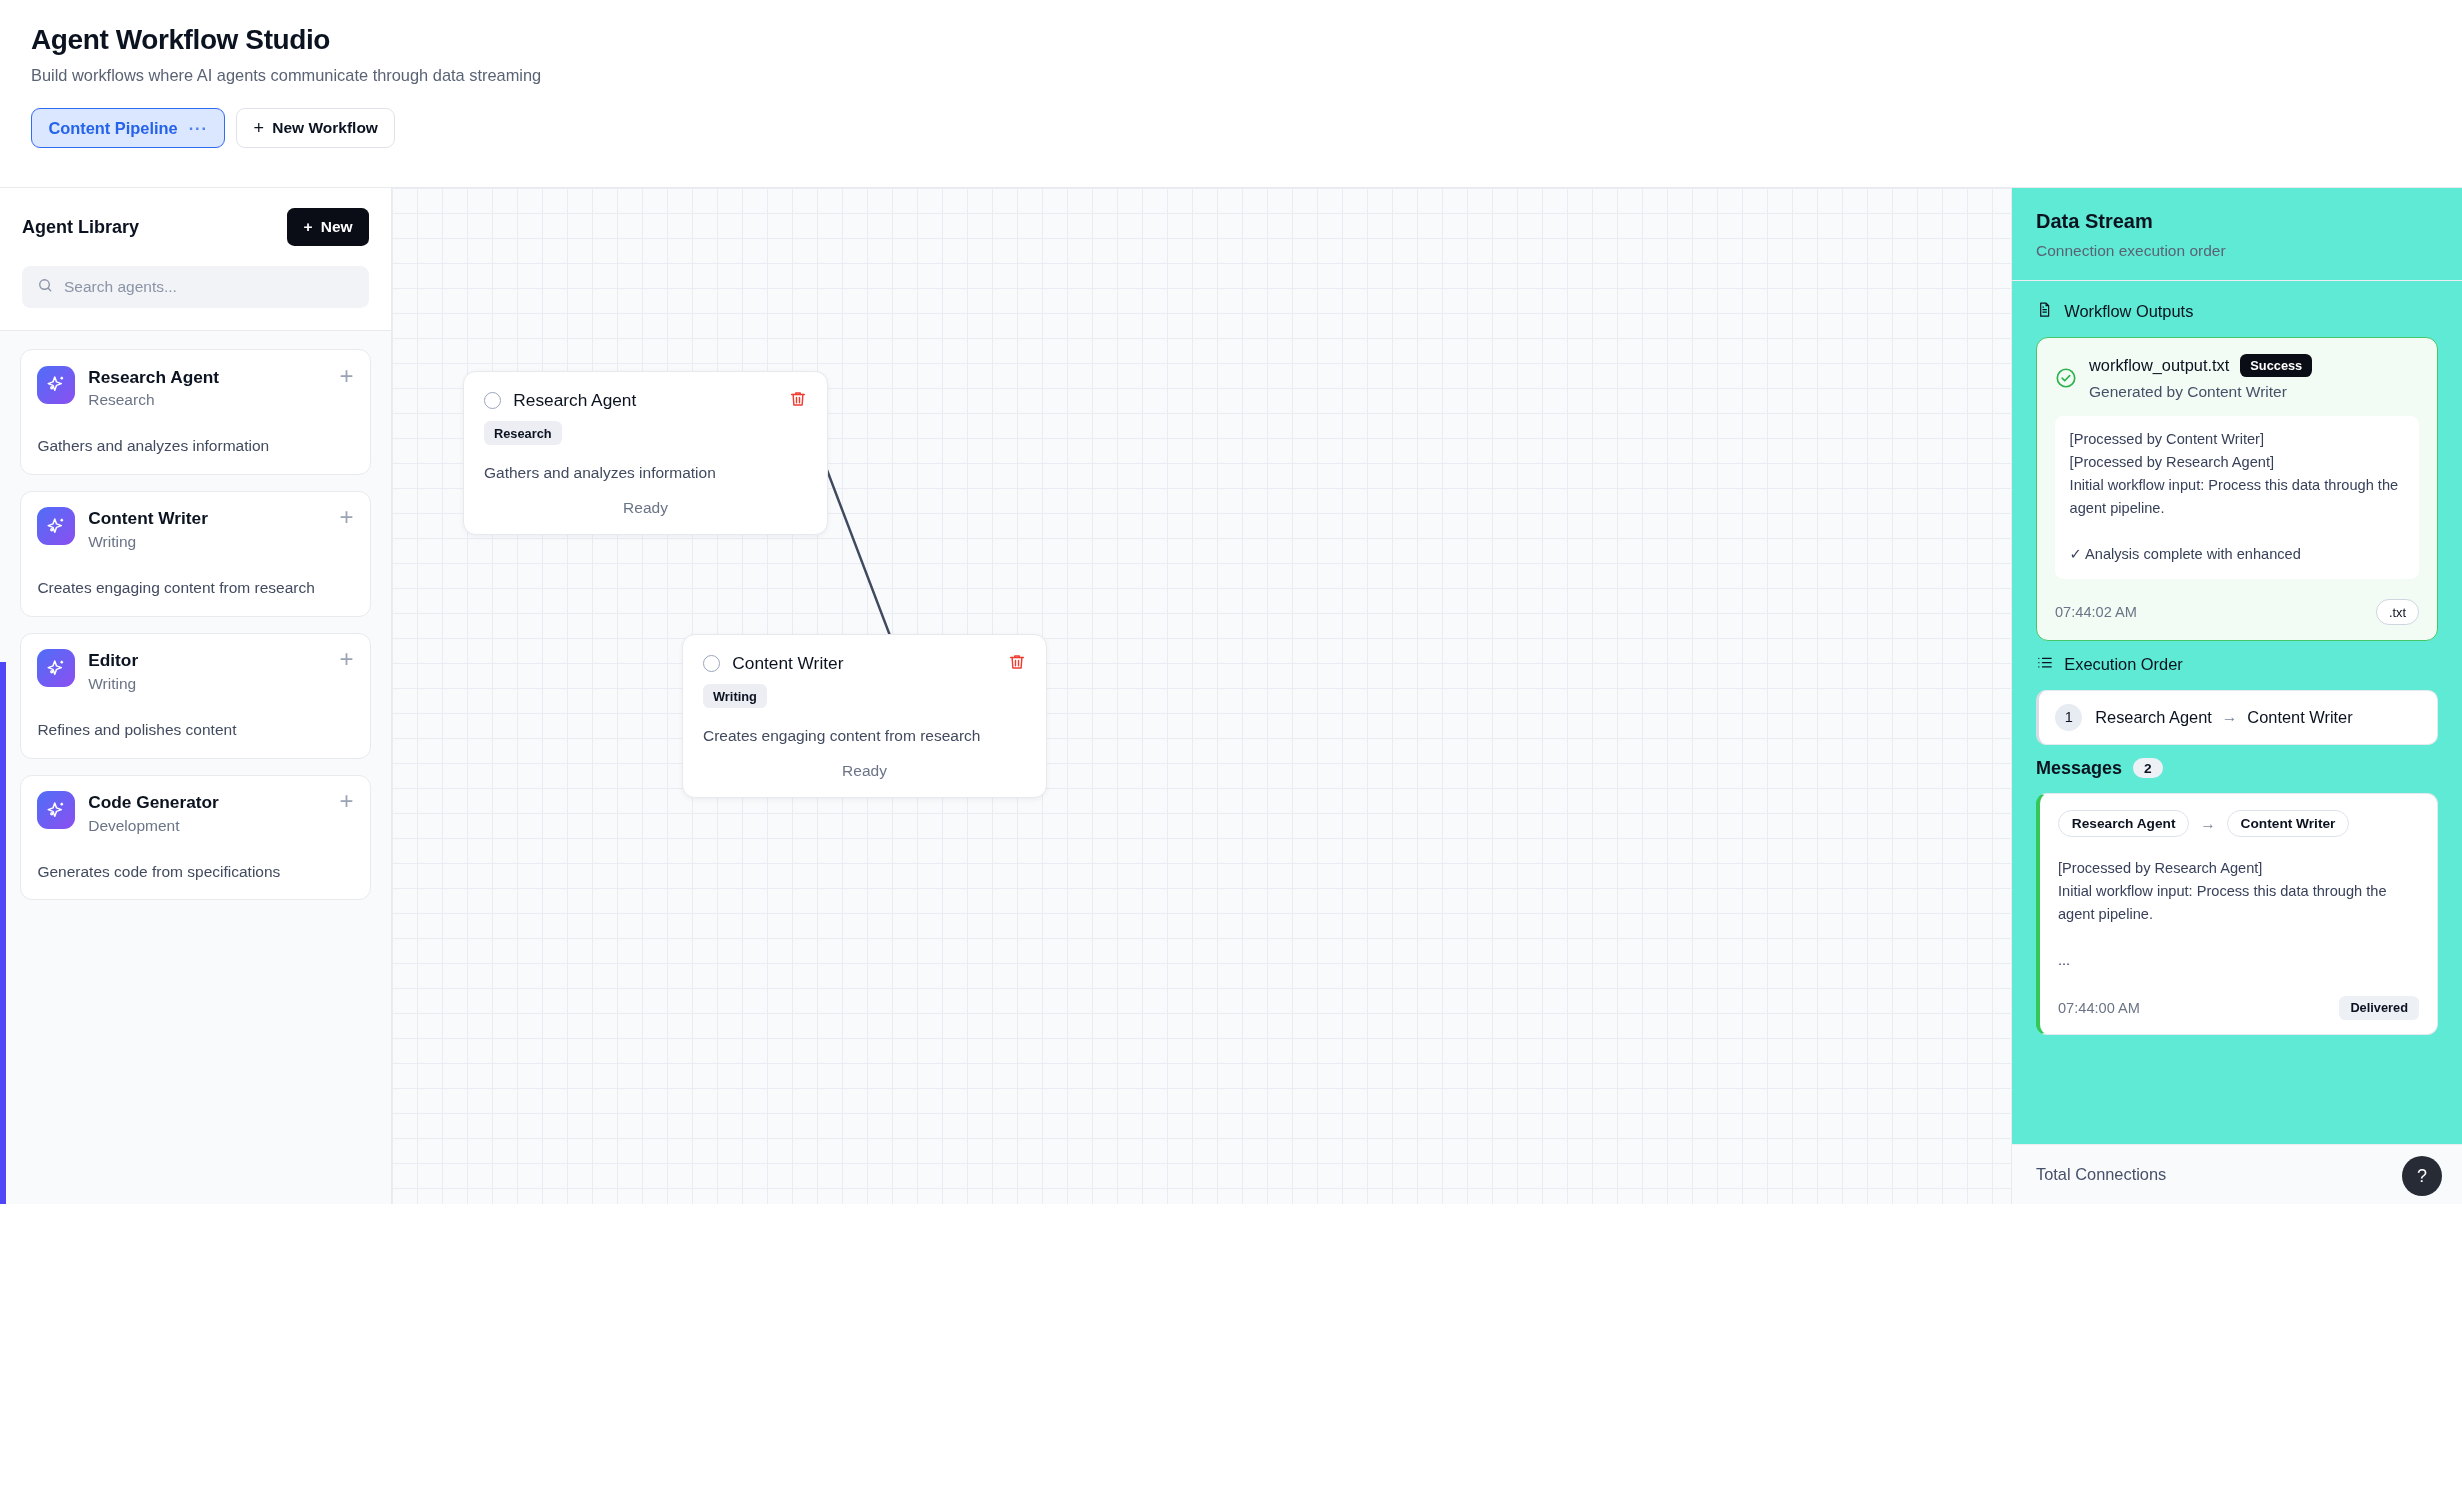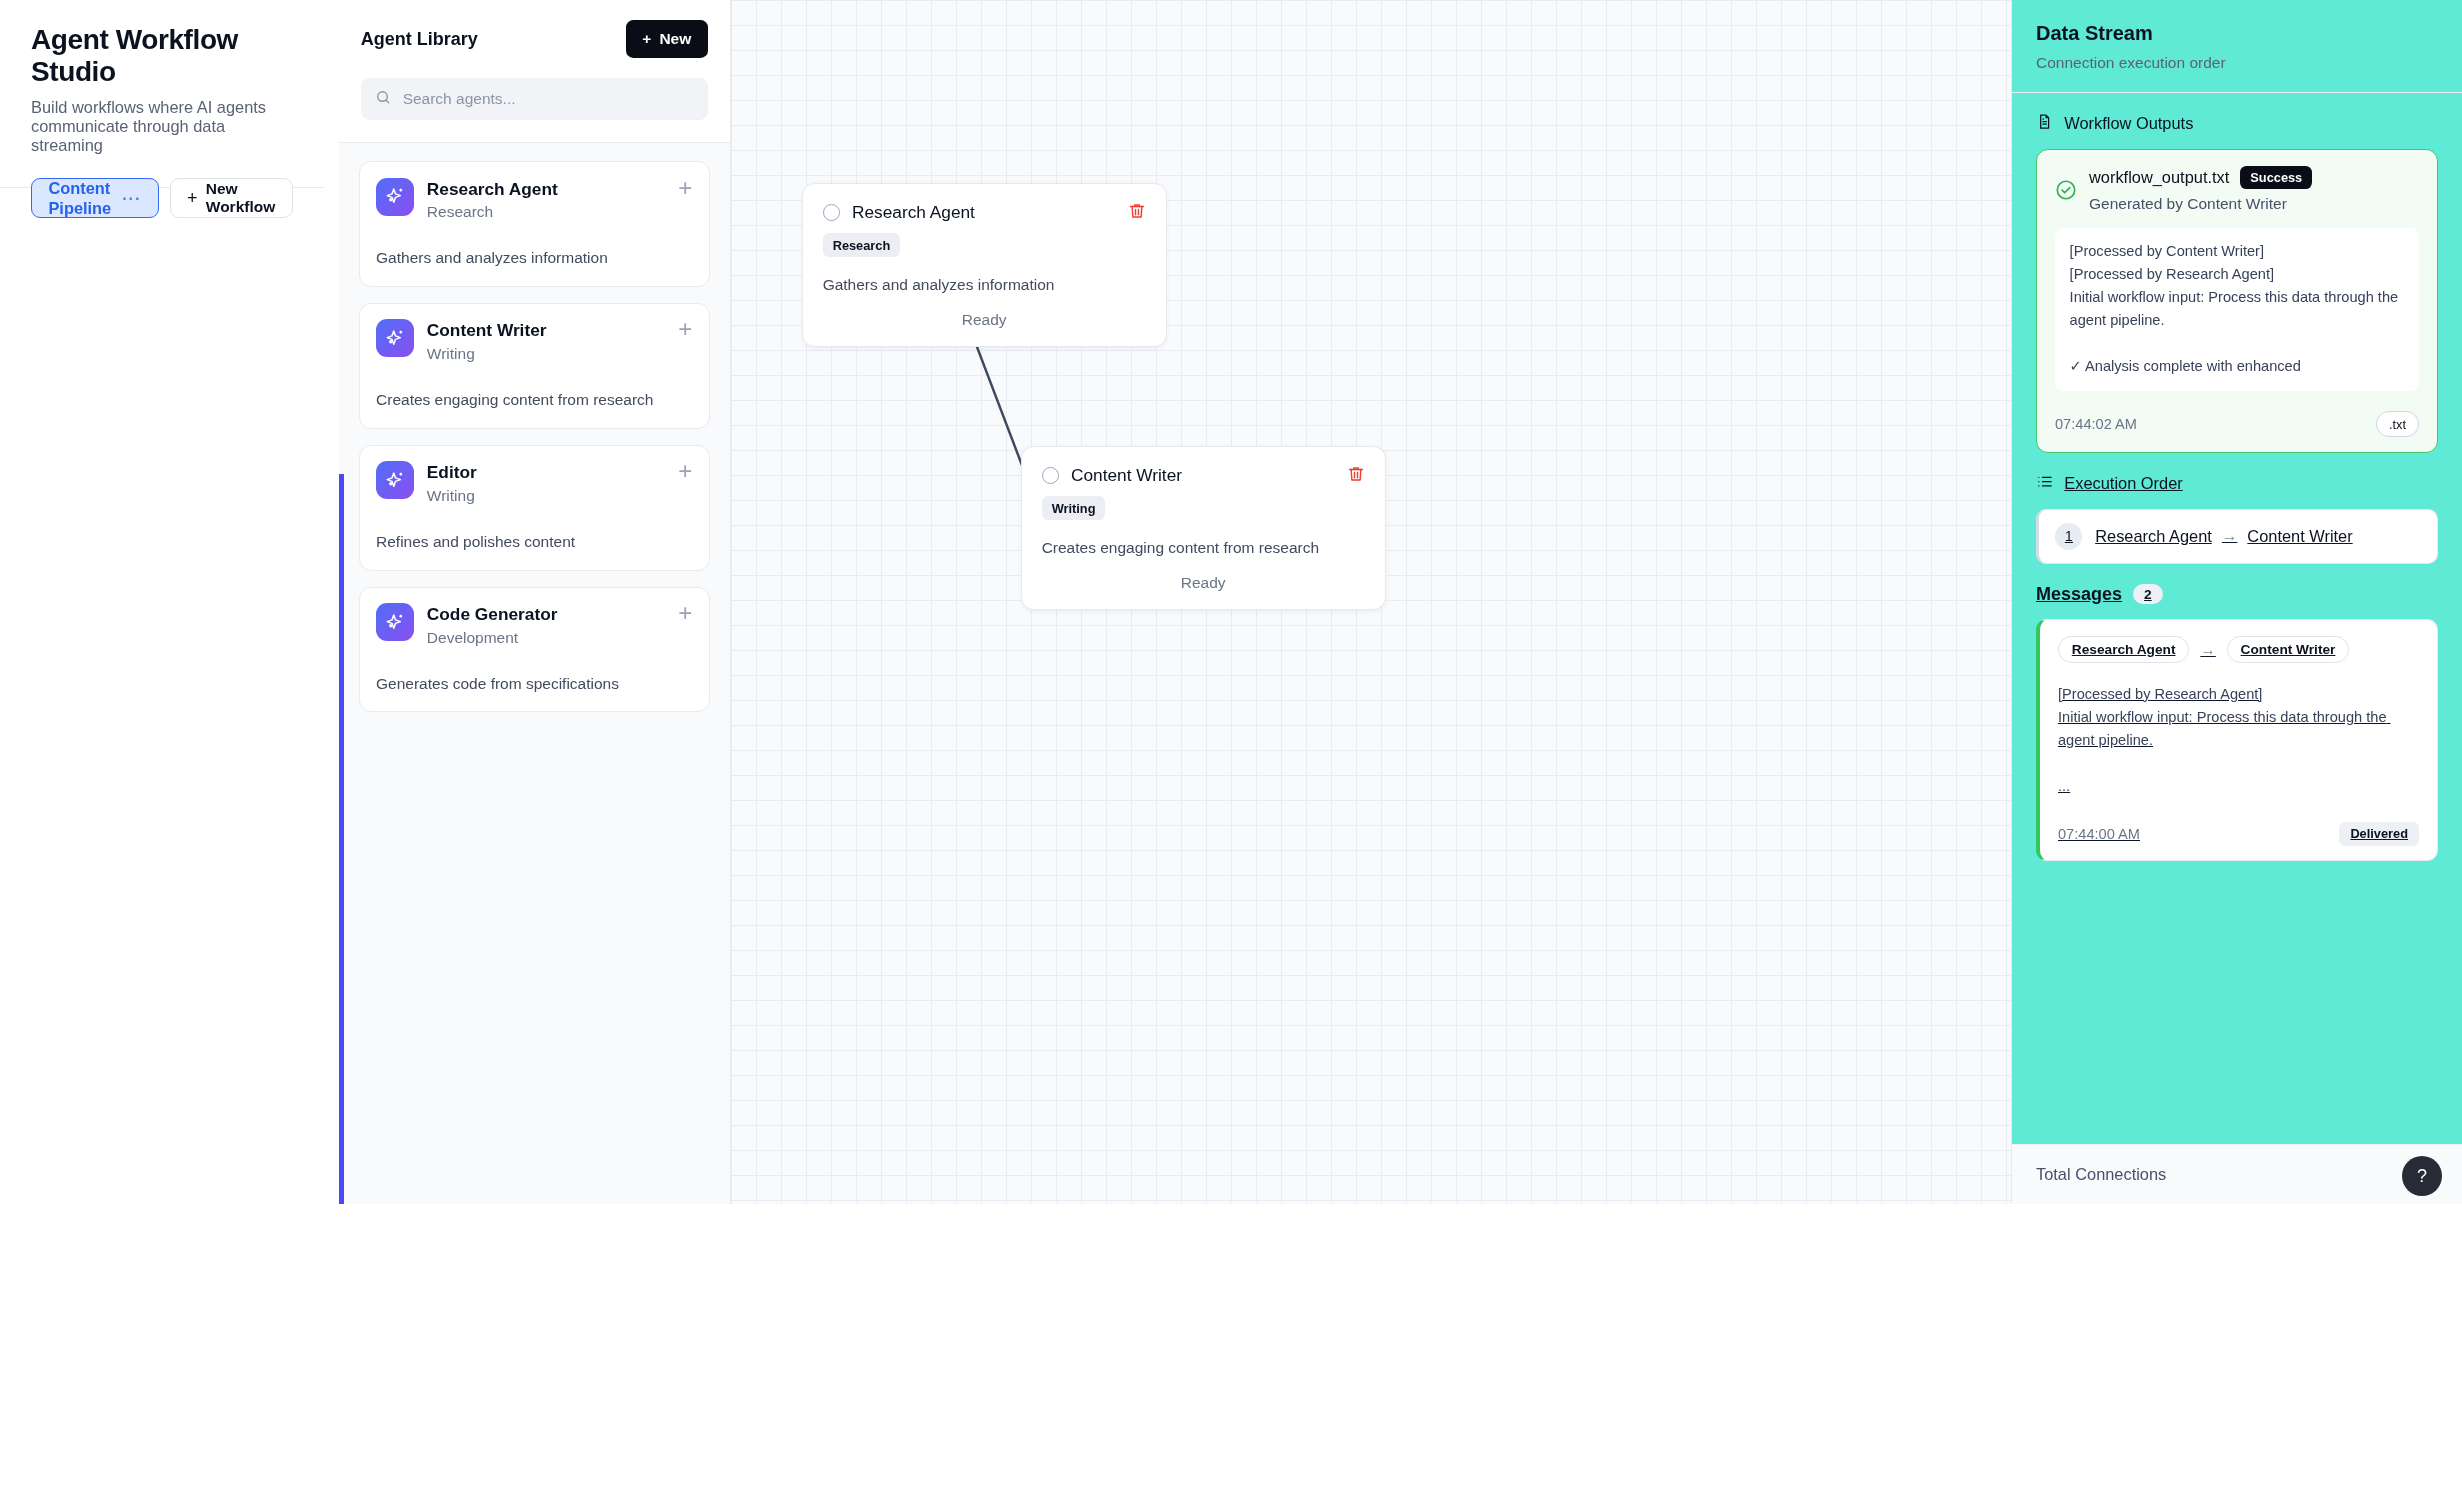--- a/index.html
+++ b/index.html
@@ -3,21 +3,21 @@
 <meta charset="utf-8">
 <style>
   * { box-sizing: border-box; margin: 0; padding: 0; }
   html, body {
     width: 2462px; height: 1511px;
     font-family: "Liberation Sans", sans-serif;
     background: #ffffff;
     color: #0f172a;
     overflow: hidden;
   }
-  .app { width: 2462px; height: 1204px; display: flex; flex-direction: row; gap: 15px; }
+  .app { width: 2462px; height: 1204px; display: flex; flex-direction: column; }
 
   
   .header {
     position: relative;
     padding: 24px 31px 0 31px;
     background: #ffffff;
     border-bottom: 0.9px solid #e8eaee;
     height: 188px;
     flex: 0 0 188px;
   }
@@ -155,21 +155,21 @@
   .badge-dark { background: #0a0d16; color: #fff; font-size: 12.8px; font-weight: bold; border-radius: 6.4px; padding: 3.7px 10px; }
   .output-by { font-size: 15.5px; color: #475069; margin-top: 6.4px; }
   .output-pre {
     background: #ffffff; border-radius: 8.2px; margin-top: 14.6px; padding: 12.8px 14.6px 12.8px 14.6px;
     font-size: 14.6px; color: #38415a; line-height: 23px; white-space: pre-wrap;
   }
   .output-foot { display: flex; align-items: center; justify-content: space-between; margin-top: 20px; }
   .output-time { font-size: 14.6px; color: #6b7487; }
   .pill-outline { border: 0.9px solid #cfd6e0; background: #fff; border-radius: 912px; font-size: 12.8px; color: #0b1220; padding: 4.6px 12px; font-weight: 500; }
 
-  .rp-block { margin-top: 20px; text-decoration: underline; }
+  .rp-block { margin-top: 13px; }
   .exec-card {
     border: 0.9px solid #e6e9ee; border-radius: 10px; background: #fff;
     display: flex; align-items: center; gap: 12.8px; padding: 12.8px 16.4px;
     border-left: 3.7px solid #d7dce5;
   }
   .exec-num {
     width: 27px; height: 27px; border-radius: 50%; background: #e7ebf2; color: #0b1220;
     font-size: 14.6px; display: flex; align-items: center; justify-content: center; flex: 0 0 27px;
   }
   .exec-text { font-size: 16.4px; color: #0b1220; display: flex; align-items: center; gap: 10px; }

